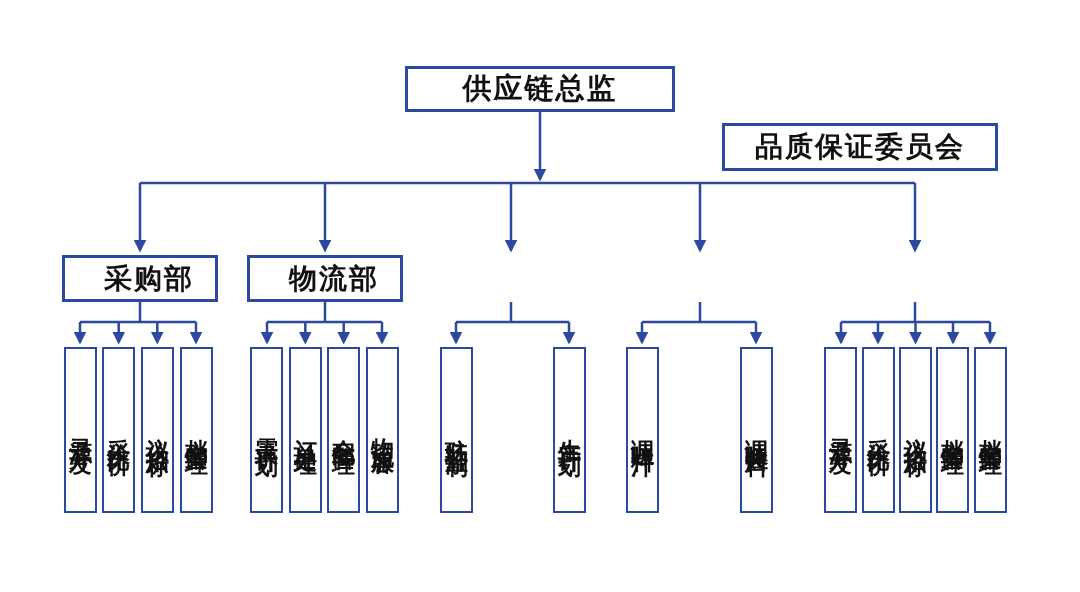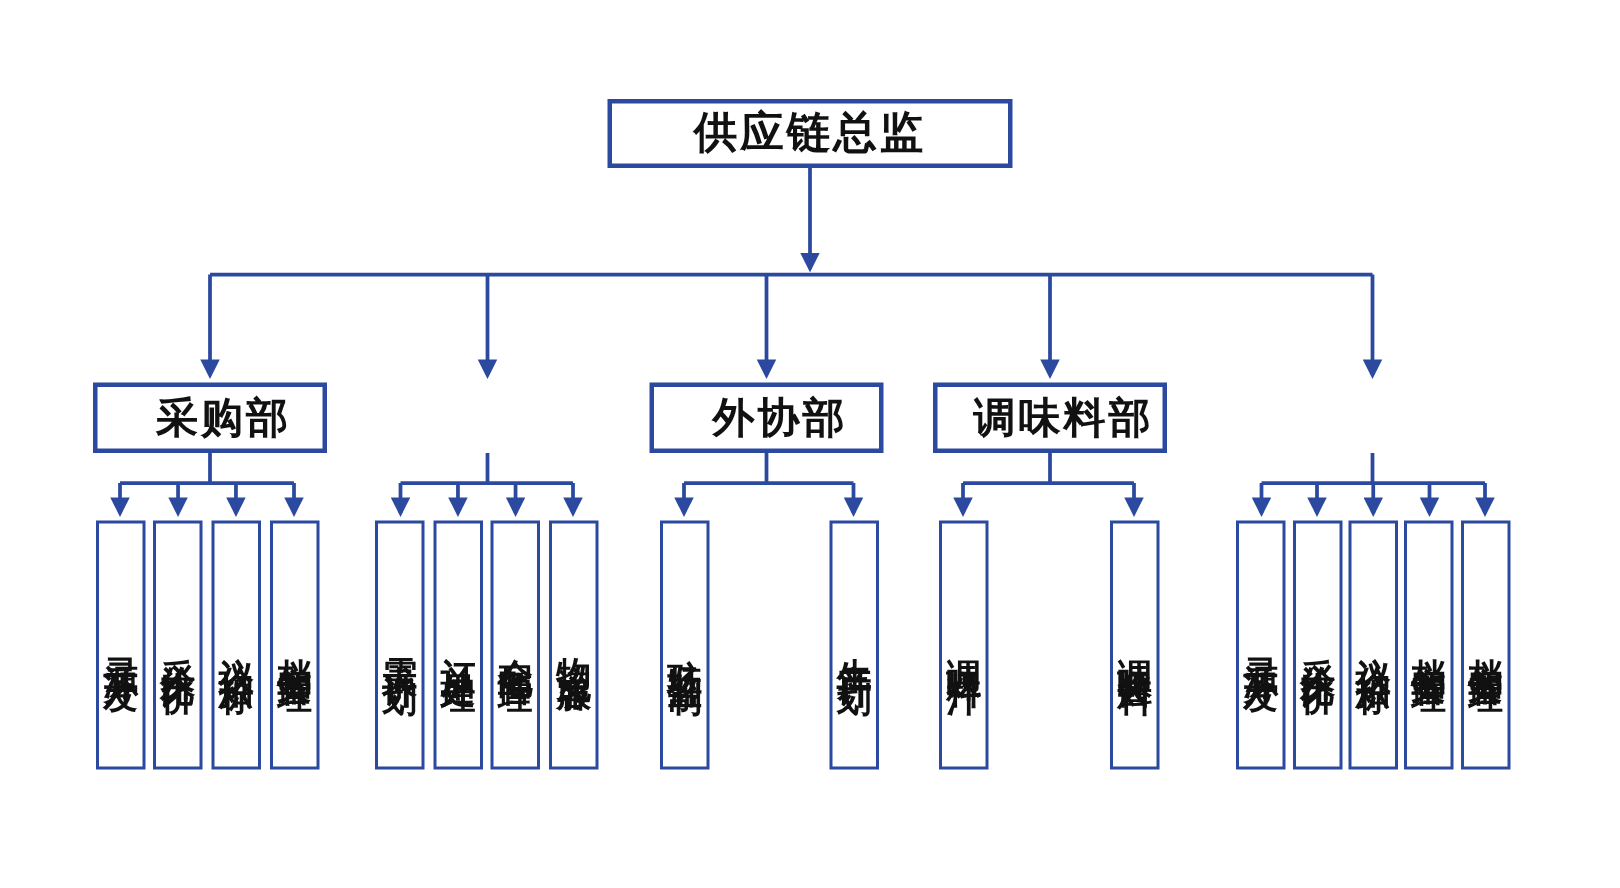--- a/index.html
+++ b/index.html
@@ -94,24 +94,24 @@
       <line x1="841" y1="322" x2="841" y2="342" marker-end="url(#arrow)"></line>
       <line x1="878" y1="322" x2="878" y2="342" marker-end="url(#arrow)"></line>
       <line x1="915.5" y1="322" x2="915.5" y2="342" marker-end="url(#arrow)"></line>
       <line x1="953" y1="322" x2="953" y2="342" marker-end="url(#arrow)"></line>
       <line x1="990" y1="322" x2="990" y2="342" marker-end="url(#arrow)"></line>
     </g>
   </svg>
 
   <div class="node root" style="left:405px;top:66px;width:270px;height:46px">供应链总监</div>
 
+  <div class="node committee" style="left:722px;top:123px;width:276px;height:48px">品质保证委员会</div>
 
   <div class="node dept" style="left:62px;width:156px">采购部</div>
-  <div class="node dept" style="left:433px;width:156px">外协部</div>
-  <div class="node dept" style="left:622px;width:156px">调味料部</div>
+  <div class="node dept" style="left:247px;width:156px">物流部</div>
 
   <div class="node sub" style="left:64px">寻源开发</div>
   <div class="node sub" style="left:102px">采价比价</div>
   <div class="node sub" style="left:141px">议价招标</div>
   <div class="node sub" style="left:180px">档案管理</div>
 
   <div class="node sub" style="left:250px">需求计划</div>
   <div class="node sub" style="left:289px">订单处理</div>
   <div class="node sub" style="left:327px">仓配管理</div>
   <div class="node sub" style="left:366px">物流客服</div>

